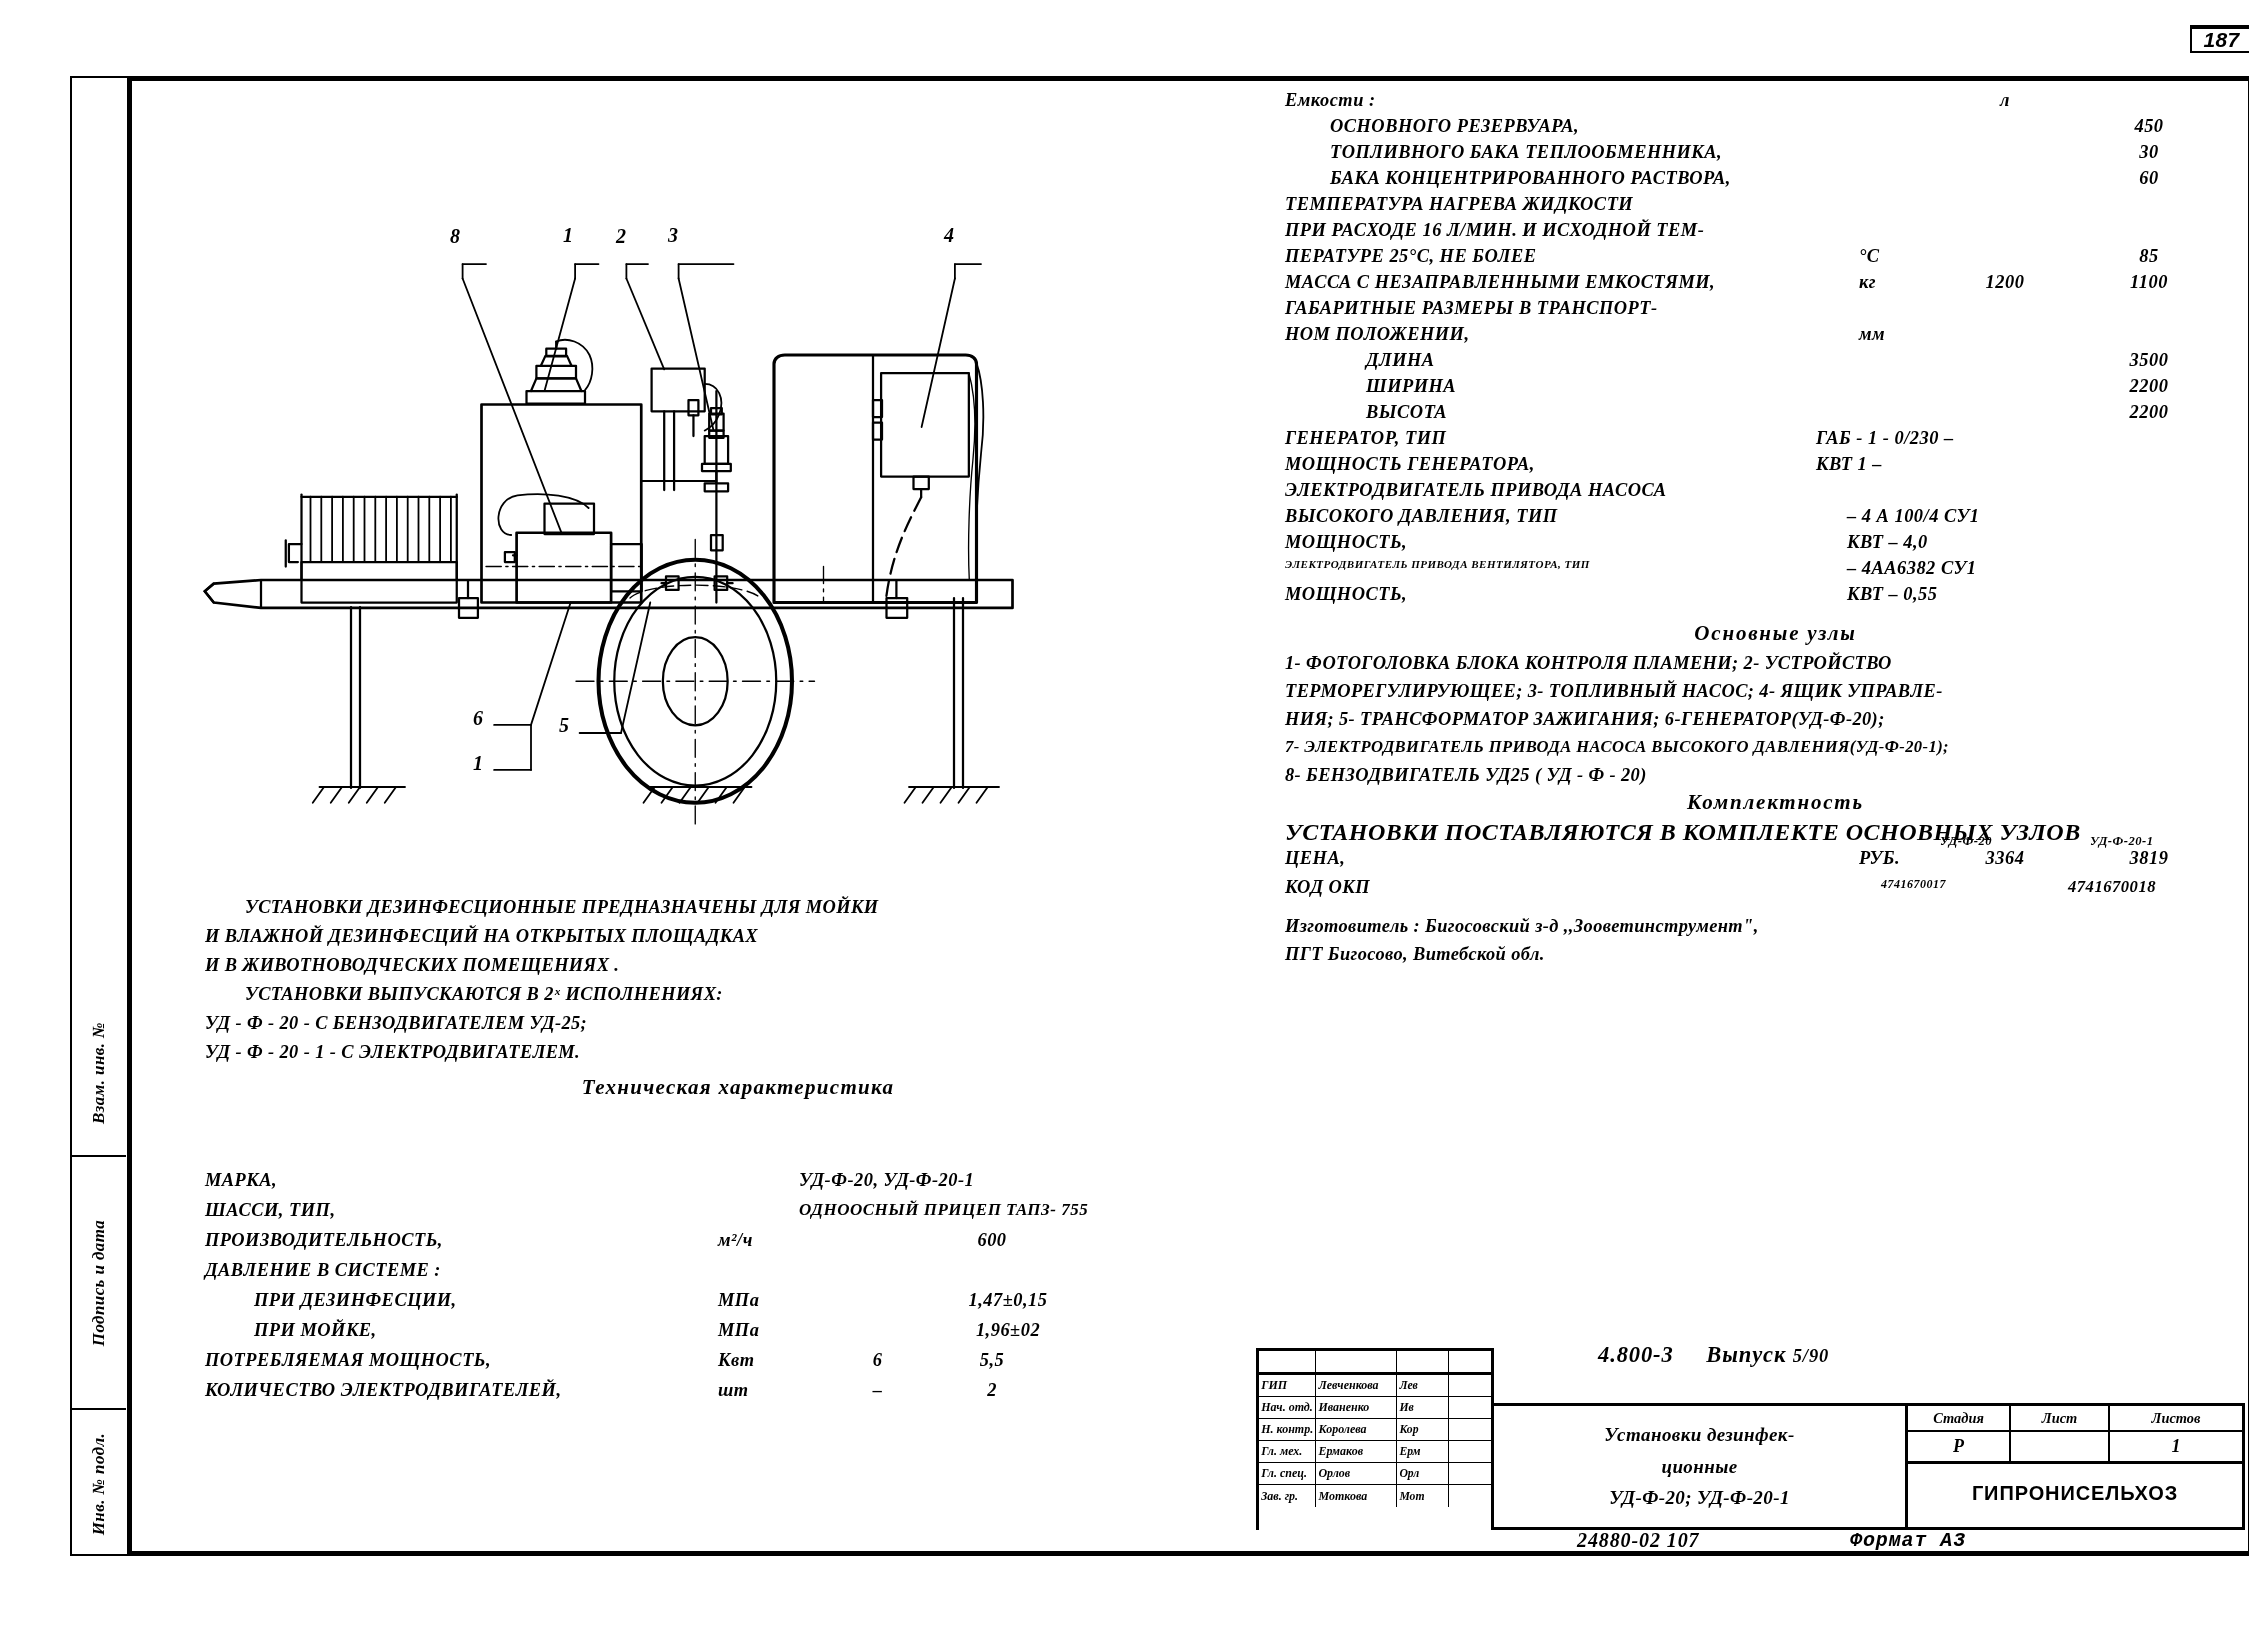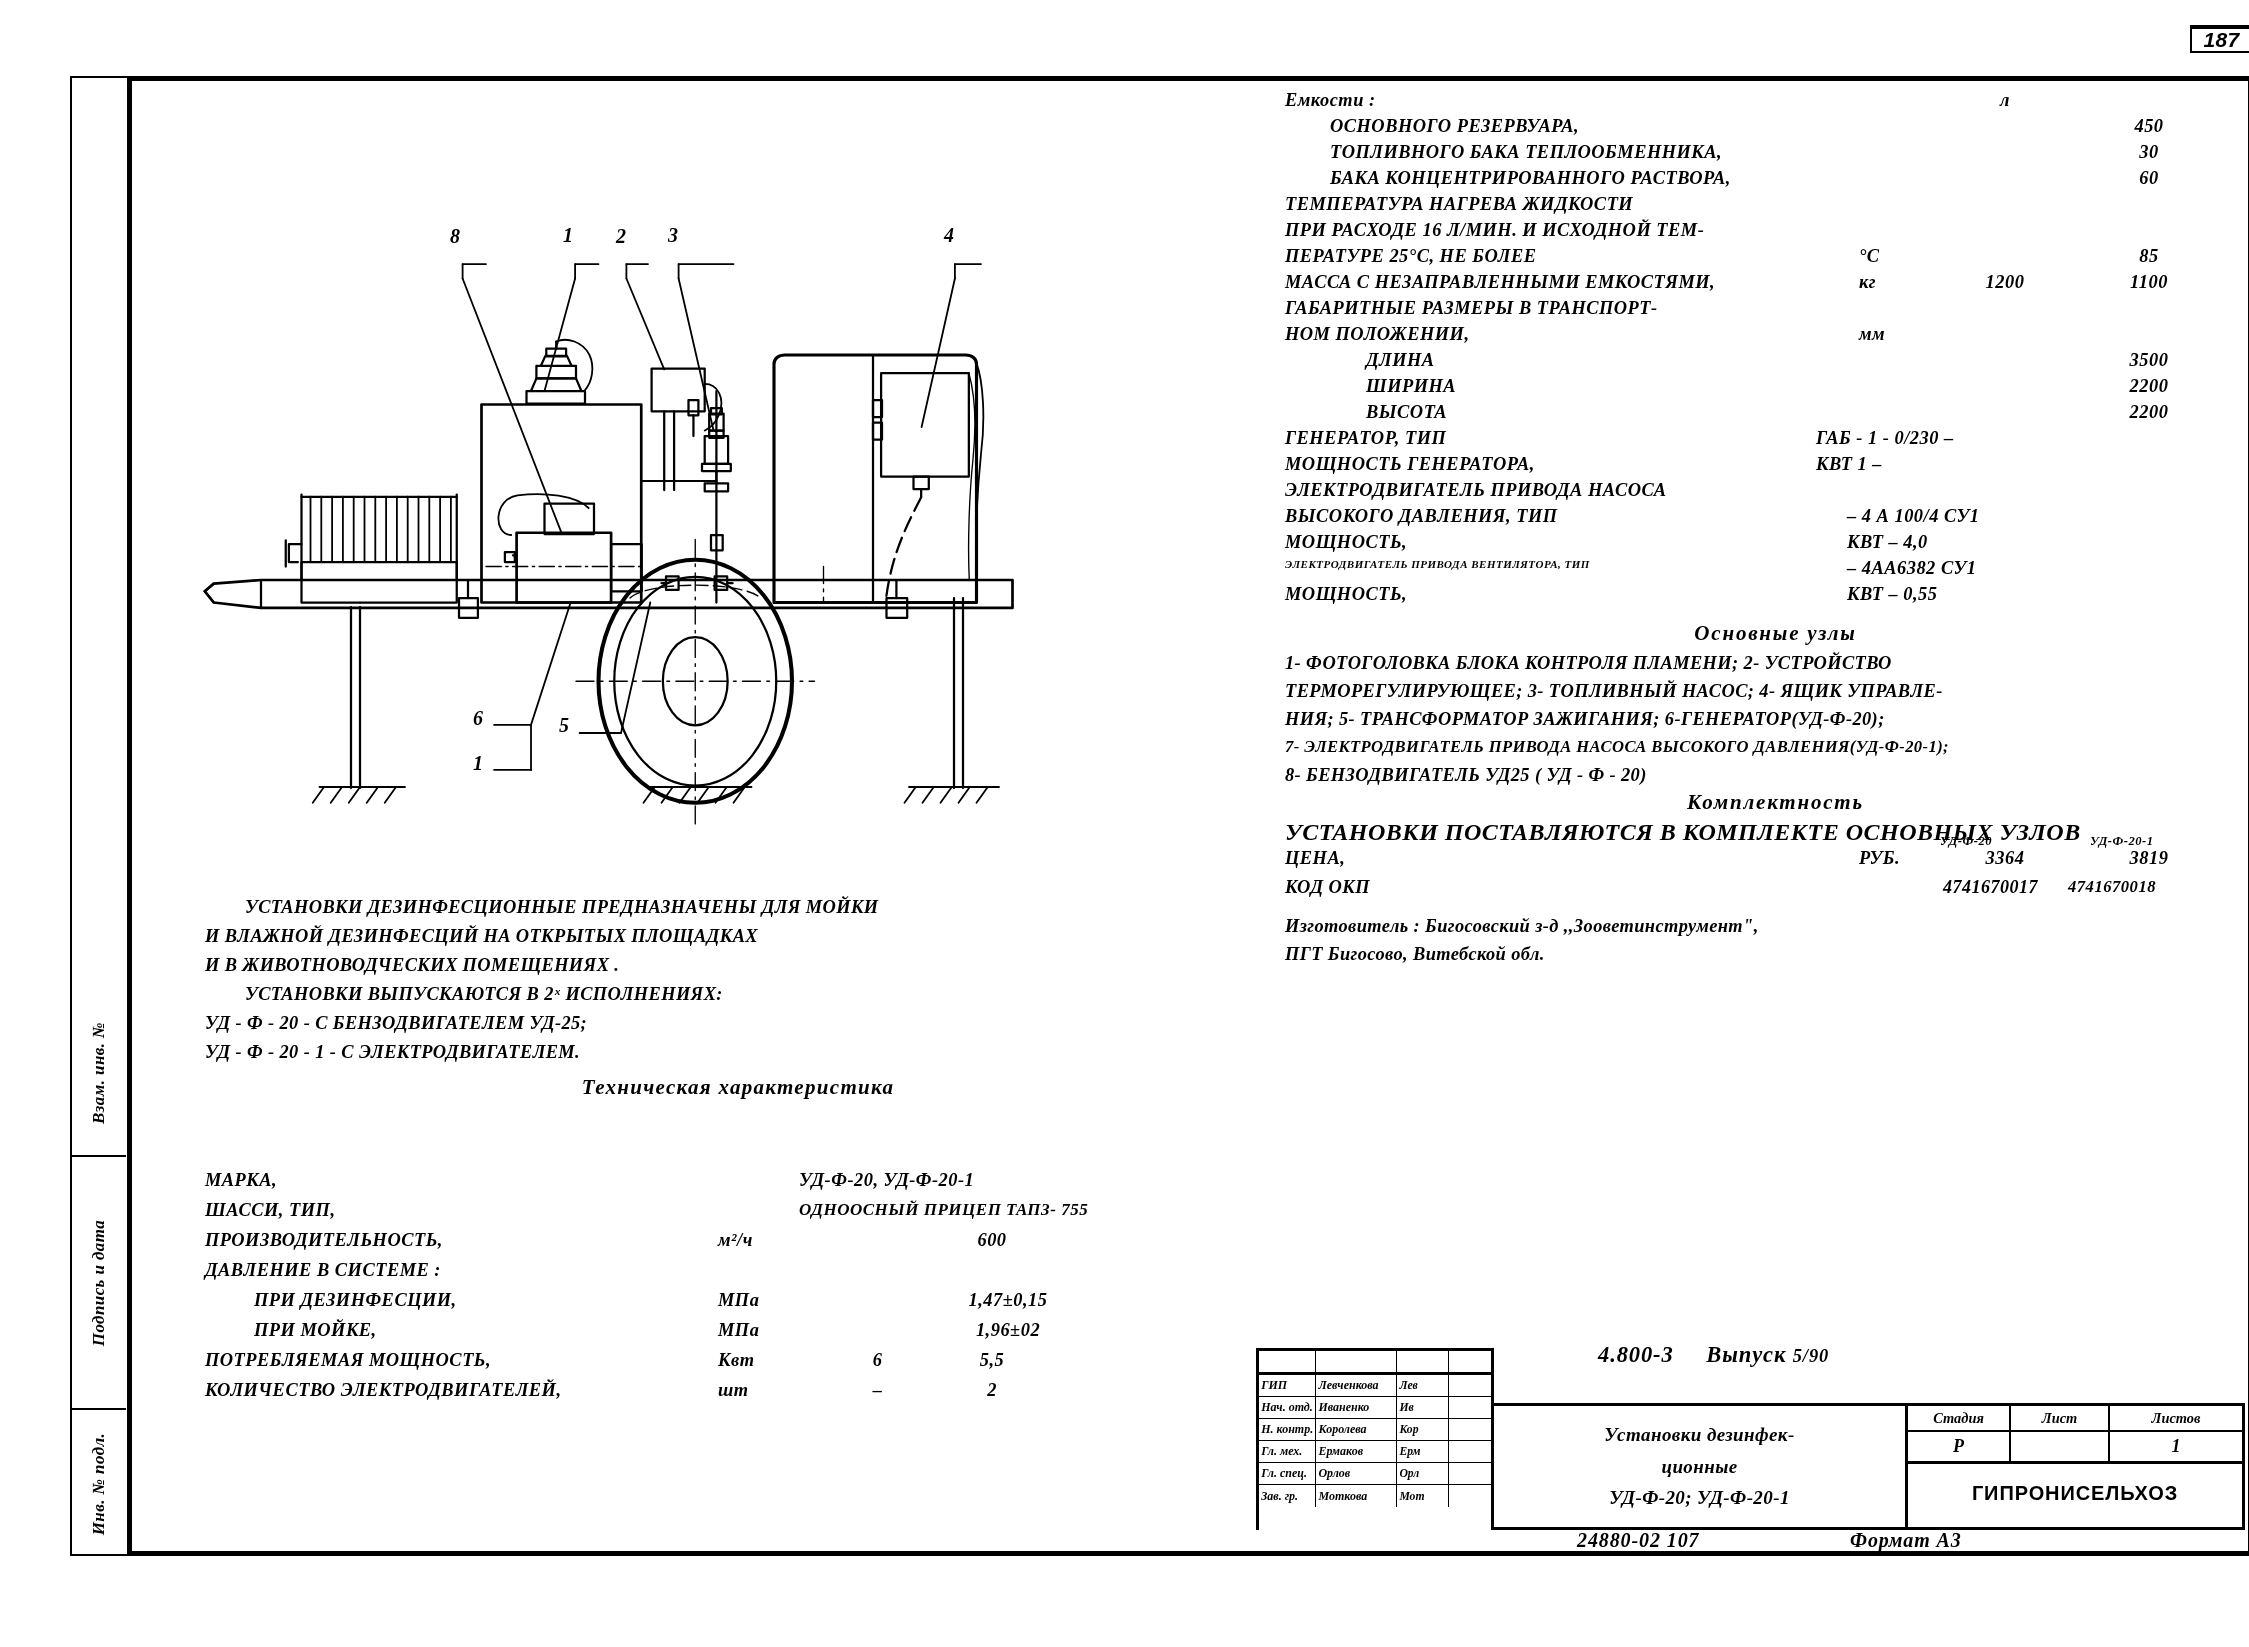--- a/index.html
+++ b/index.html
@@ -277,21 +277,21 @@
     left: 321px; top: 181px;
     font-family: "Liberation Serif", serif;
     font-style: italic; font-weight: bold;
     font-size: 20px;
     letter-spacing: 0.9px;
     white-space: nowrap;
   }
   #tb-format {
     position: absolute;
     left: 594px; top: 181px;
-    font-family: Liberation Serif, serif;
+    font-family: Liberation Mono, monospace;
     font-style: italic; font-weight: bold;
     font-size: 20px;
     letter-spacing: 0.9px;
     white-space: nowrap;
   }
 
   
   #illustration {
     position: absolute;
     left: 171px; top: 148px;
@@ -614,21 +614,21 @@
     </div>
 
     <div class="spec-row" style="height:29px">
       <span class="spec-label hw hw-up">Цена,</span>
       <span class="spec-unit hw hw-up">руб.</span>
       <span class="spec-v1 hw">3364</span>
       <span class="spec-v2 hw">3819</span>
     </div>
     <div class="spec-row" style="height:32px">
       <span class="spec-label hw hw-up">Код ОКП</span>
-      <span class="hw" style="position:absolute; left:658px; top:0; font-size:18px;">4741670017</span>
+      <span class="hw" style="position:absolute; left:596px; top:0; font-size:12px;">4741670017</span>
       <span class="hw" style="position:absolute; left:783px; top:0; font-size:16.6px;">4741670018</span>
     </div>
 
     <div class="para" style="margin-top:2.7px;">
       <div>Изготовитель :  Бигосовский з-д ,,Зооветинструмент",</div>
       <div>ПГТ Бигосово,  Витебской  обл.</div>
     </div>
   </div>
 
   <div id="left-desc">

